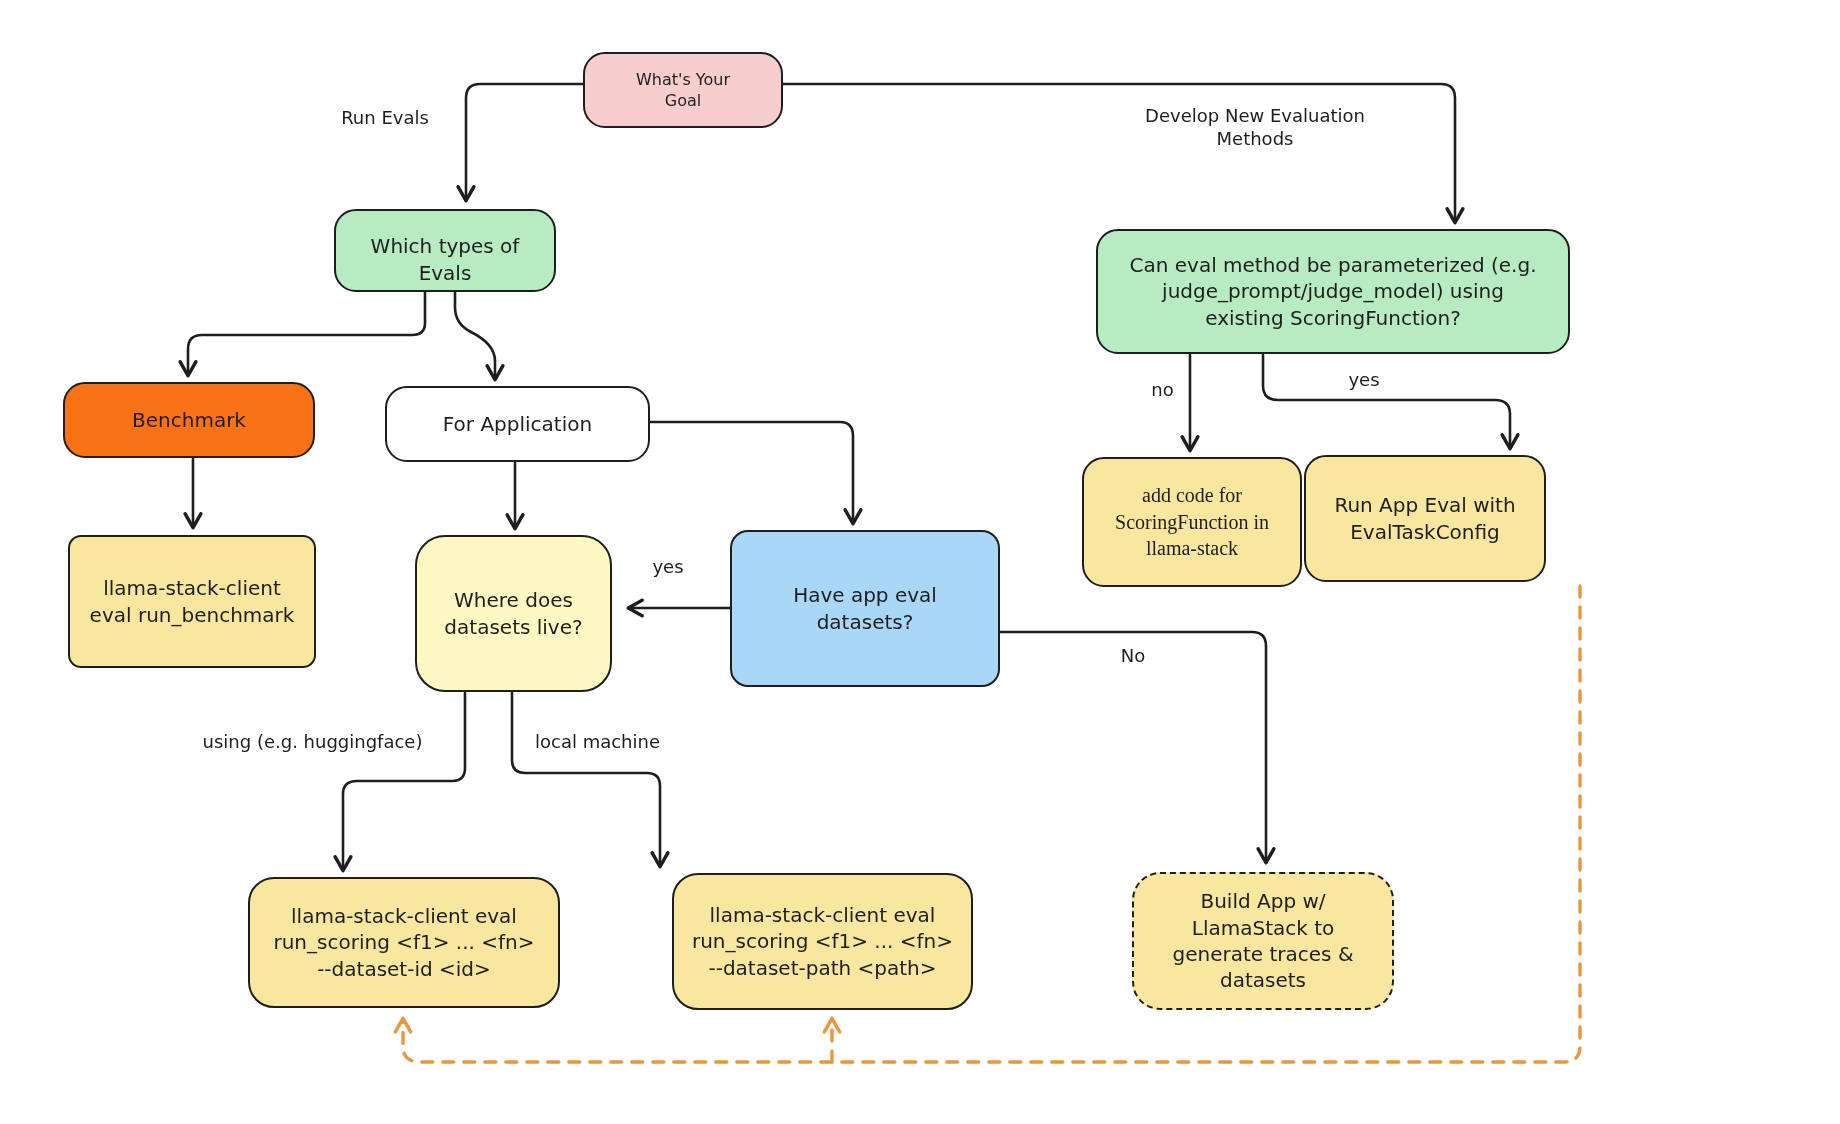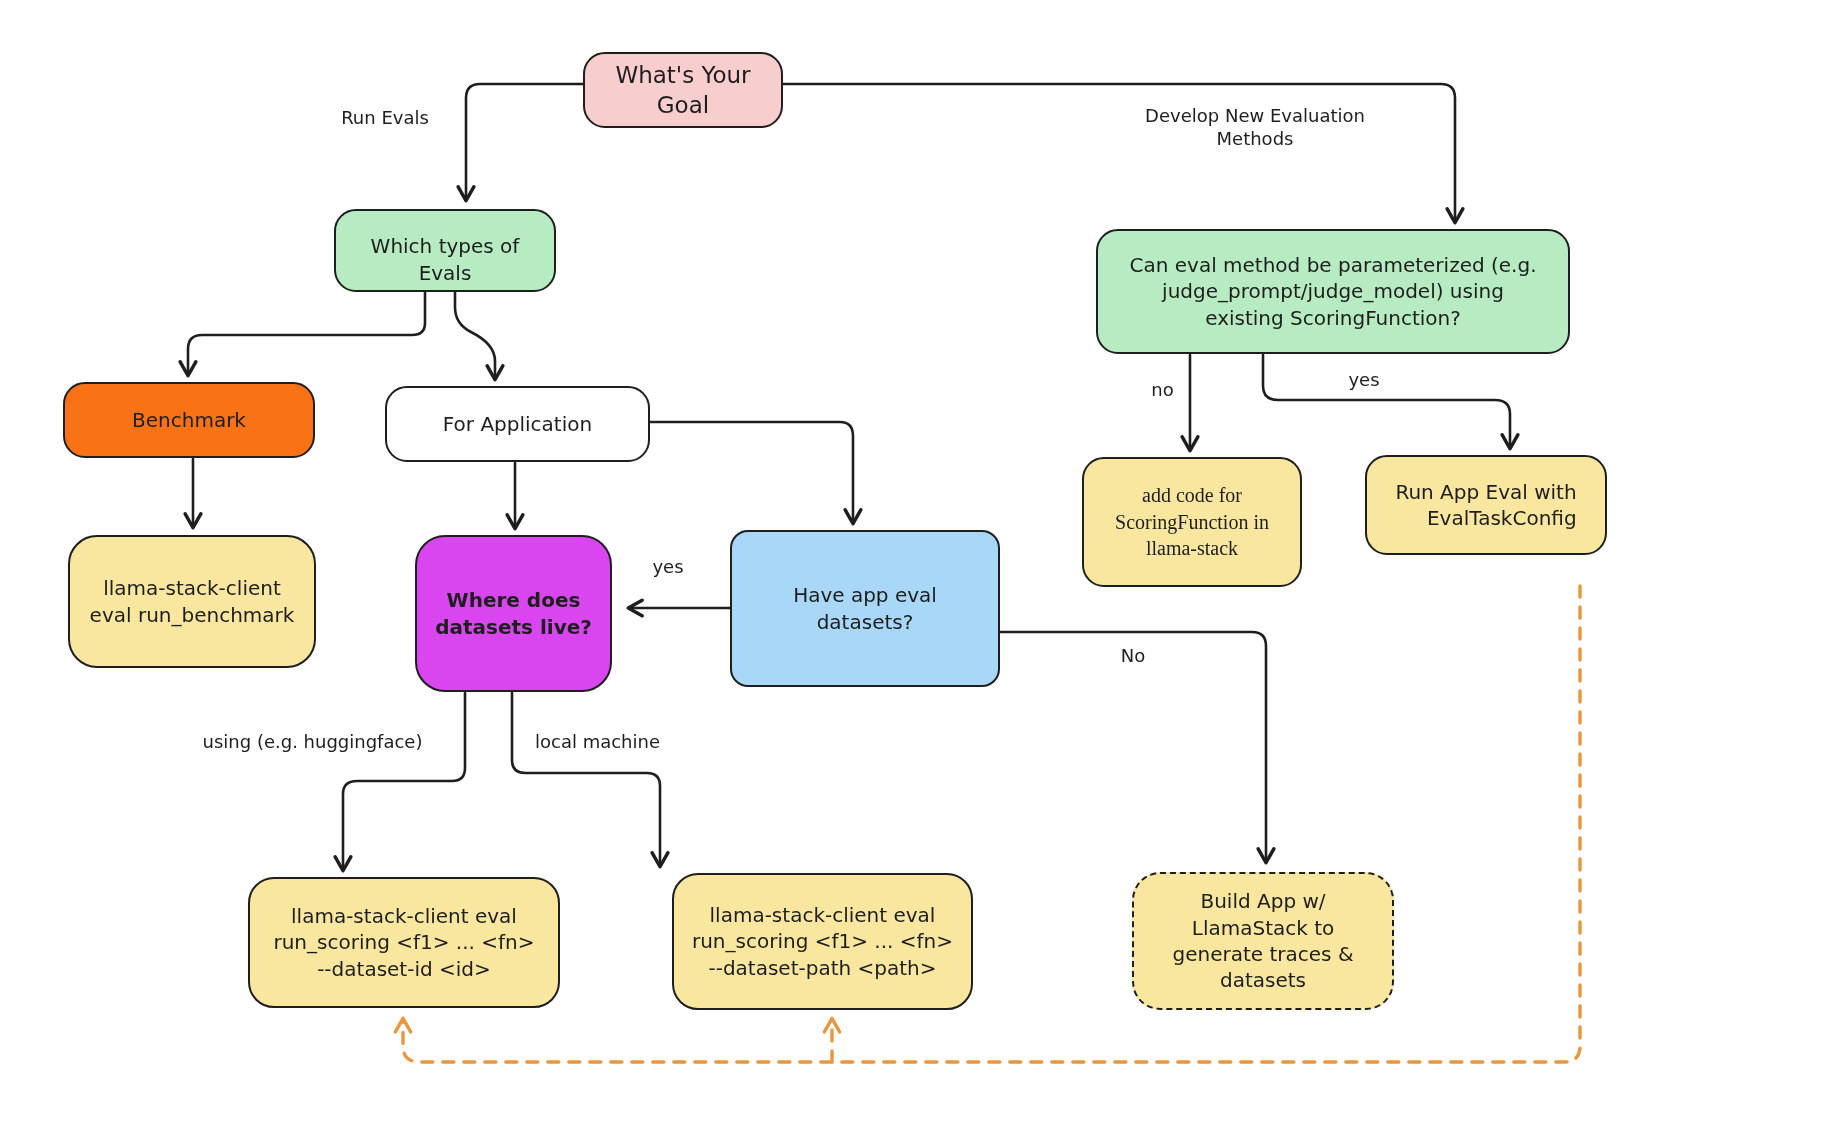--- a/index.html
+++ b/index.html
@@ -20,30 +20,30 @@
   .aho{fill:none;stroke:var(--accent);stroke-width:2;stroke-linecap:round;stroke-linejoin:round;}
   .node{
     position:absolute;border:2.6px solid var(--stroke);border-radius:22px;
     display:flex;align-items:center;justify-content:center;text-align:center;
     font-size:20px;line-height:1.32;white-space:pre-line;box-sizing:border-box;
     padding:4px 10px;background:#fff;
   }
   .elabel{position:absolute;text-align:center;font-size:18px;line-height:1.25;white-space:pre-line;}
 
   
-  #n-goal        {left:583px;top:52px; width:200px;height:76px; font-size:23px;}
+  #n-goal        {left:583px;top:52px; width:200px;height:76px; font-size:16px;}
   #n-types       {left:334px;top:209px;width:222px;height:83px;}
   #n-benchmark   {left:63px; top:382px;width:252px;height:76px;}
   #n-forapp      {left:385px;top:386px;width:265px;height:76px;}
-  #n-runbench    {left:68px; top:535px;width:248px;height:133px;border-radius:29px;}
+  #n-runbench    {left:68px; top:535px;width:248px;height:133px;border-radius:13px;}
   #n-where       {left:415px;top:535px;width:197px;height:157px;border-radius:30px;}
   #n-have        {left:730px;top:530px;width:270px;height:157px;border-radius:18px;}
   #n-paramq      {left:1096px;top:229px;width:474px;height:125px;}
   #n-addcode     {left:1082px;top:457px;width:220px;height:130px;font-family:Liberation Serif, serif;}
-  #n-runapp      {left:1365px;top:455px;width:242px;height:100px;text-align:right;}
+  #n-runapp      {left:1304px;top:455px;width:242px;height:127px;}
   #n-scoringid   {left:248px;top:877px;width:312px;height:131px;border-radius:26px;}
   #n-scoringpath {left:672px;top:873px;width:301px;height:137px;border-radius:26px;}
   #n-buildapp    {left:1132px;top:872px;width:262px;height:138px;border-style:dashed;border-radius:28px;text-align:center;}
 
   
   #l-runevals {left:295px;top:107px;width:180px;}
   #l-develop  {left:1100px;top:105px;width:310px;}
   #l-yes1     {left:638px;top:556px;width:60px;}
   #l-no1      {left:1103px;top:645px;width:60px;}
   #l-no2      {left:1135px;top:379px;width:55px;}
@@ -95,21 +95,21 @@
   <div class="node" id="n-benchmark" style="background: #f97316;">
     <span>Benchmark</span>
   </div>
   <div class="node" id="n-forapp" style="background: rgb(255, 255, 255);">
     <span>For Application</span>
   </div>
   <div class="node" id="n-runbench" style="background: rgb(249, 231, 160);">
     <span>llama-stack-client
 eval run_benchmark</span>
   </div>
-  <div class="node" id="n-where" style="background: #d946ef; font-weight: bold;">
+  <div class="node" id="n-where" style="background: #fef9c3;">
     <span>Where does
 datasets live?</span>
   </div>
   <div class="node" id="n-have" style="background: rgb(168, 215, 247);">
     <span>Have app eval
 datasets?</span>
   </div>
   <div class="node" id="n-paramq" style="background: rgb(183, 236, 194);">
     <span>Can eval method be parameterized (e.g.
 judge_prompt/judge_model) using

